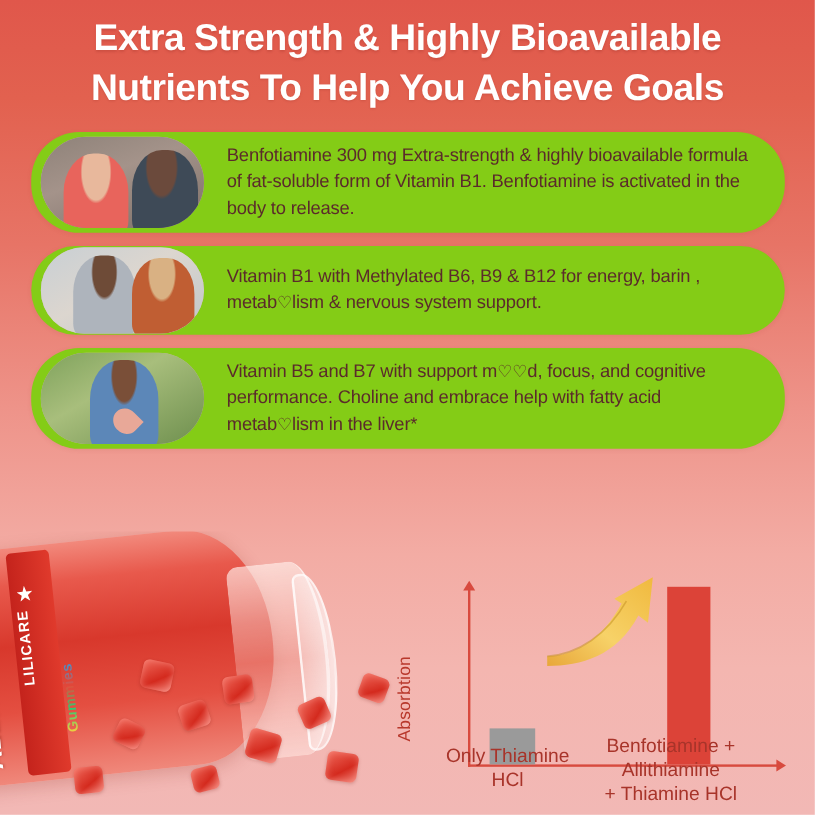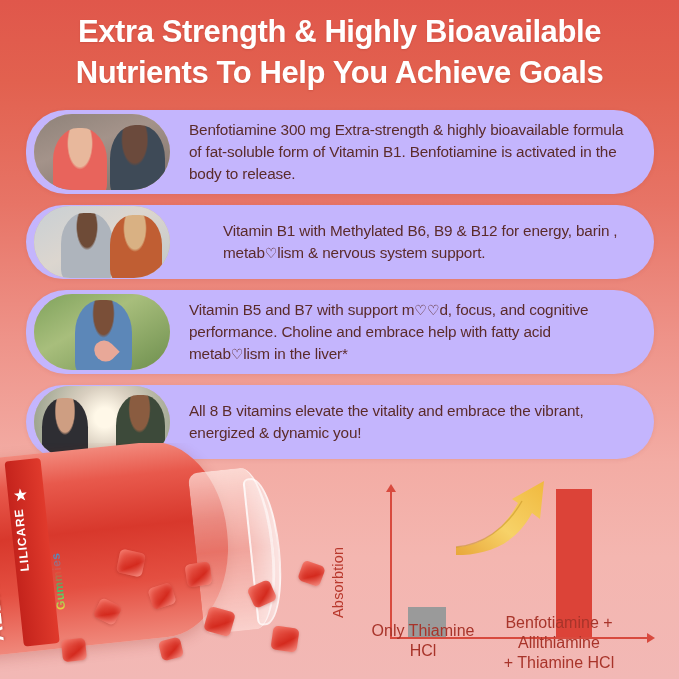--- a/index.html
+++ b/index.html
@@ -38,21 +38,21 @@
   #headline .hl-line { display:block; white-space:nowrap; }
 
   
   #cards {
     position:absolute;
     top:110px; left:26px;
     width:628px;
   }
   .card {
     position:relative;
-    background:#c4b5fd;
+    background:#84cc16;
     border-radius:40px;
     margin-bottom:11px;
     display:flex;
     align-items:center;
     padding:7px 22px 7px 8px;
     box-shadow:0 1px 4px rgba(150,50,40,0.10);
   }
   .card-thumb {
     flex:0 0 auto;
     width:136px; height:72px;
@@ -63,21 +63,21 @@
   }
   .card-text {
     flex:1 1 auto;
     padding-left:19px;
     color:#5B2B2B;
     font-size:15.3px;
     line-height:1.42;
     letter-spacing:-0.15px;
   }
   .card-1 { height:84px; }
-  .card-2 { height:74px;gap:34px; }
+  .card-2 { height:74px; }
   .card-3 { height:84px; }
   .card-4 { height:74px; }
   .card-1 .card-thumb { height:76px; }
   .card-3 .card-thumb { height:76px; }
 
   .heart { font-size:14px; letter-spacing:0; }
 
   
   .ph { position:absolute; inset:0; }
   .ph::before, .ph::after { content:""; position:absolute; }
@@ -343,26 +343,20 @@
     <div class="card-text"><span>Vitamin B1 with Methylated B6, B9 &amp; B12 for energy, barin , metab</span><span class="heart">♡</span><span>lism &amp; nervous system support.</span></div>
   </div>
 
   <div class="card card-3">
     <div class="card-thumb">
       <div class="ph ph-heart"></div>
     </div>
     <div class="card-text"><span>Vitamin B5 and B7 with support m</span><span class="heart">♡</span><span class="heart">♡</span><span>d, focus, and cognitive performance. Choline and embrace help with fatty acid metab</span><span class="heart">♡</span><span>lism in the liver*</span></div>
   </div>
 
-  <div class="card card-4">
-    <div class="card-thumb">
-      <div class="ph ph-friends"></div>
-    </div>
-    <div class="card-text">All 8 B vitamins elevate the vitality and embrace the vibrant, energized &amp; dynamic you!</div>
-  </div>
 
 </div>
 
 <div id="bottle-area">
   <div class="bottle-body"></div>
 
   <div class="bottle-neck"></div>
   <div class="bottle-rim"></div>
 
   <div class="bottle-label">

